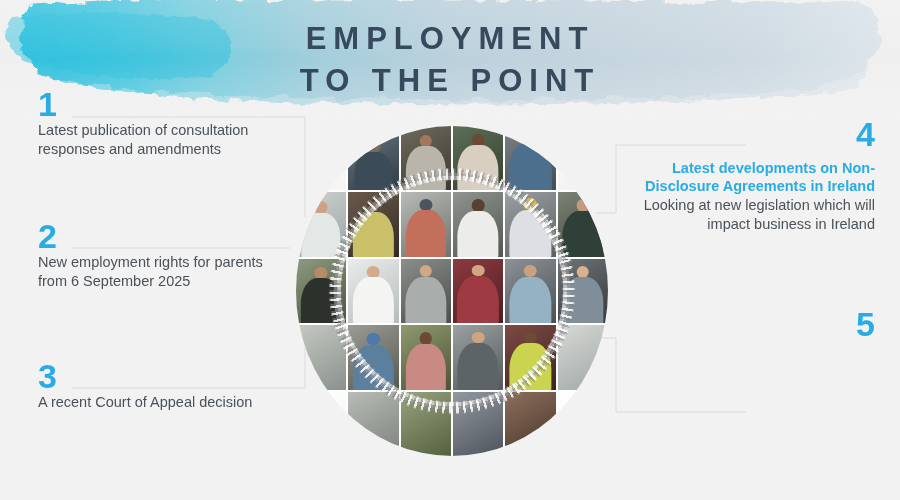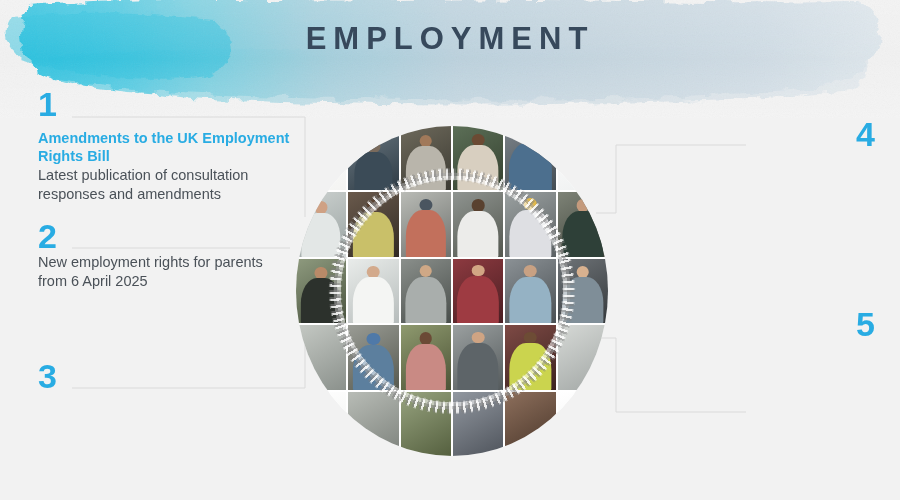--- a/index.html
+++ b/index.html
@@ -161,20 +161,21 @@
       <path d="M 12,18 C 80,8 150,14 215,20 C 240,40 236,64 210,76
                C 140,84 60,74 22,60 C 6,48 2,28 12,18 Z" fill="#28c1df"></path>
     </g>
     <rect x="0" y="0" width="900" height="118" fill="url(#wcg2)" opacity="0.5"></rect>
     <rect x="0" y="0" width="900" height="118" filter="url(#grain)" fill="#ffffff" opacity="0.5"></rect>
   </svg>
 </div>
 
 <div class="title-wrap">
   <div class="title-line">EMPLOYMENT</div>
+  <div class="title-line">TO THE POINT</div>
 </div>
 
 <div class="conn" style="left:60px; top:105px; width:260px; height:350px;">
   <svg width="260" height="350" viewBox="0 0 260 350">
     <g fill="none" stroke="#dadada" stroke-width="1">
       <path d="M 12,12 L 245,12 L 245,112"></path>
       <path d="M 12,143 L 230,143"></path>
       <path d="M 12,283 L 245,283 L 245,200"></path>
     </g>
   </svg>
@@ -286,32 +287,34 @@
     <div class="tile" style="background:linear-gradient(150deg,#9298a0,#4f545c)"></div>
     <div class="tile" style="background:linear-gradient(150deg,#8d6f5c,#473428)"></div>
     <div class="tile" style="background:linear-gradient(160deg,#fff,#eef0ef)"></div>
   </div>
   <span class="ring"></span>
   <span class="ring2"></span>
 </div>
 
 <div class="item left" style="left:38px; top:88px; width:280px;">
   <div class="num">1</div>
-  <div class="heading">Amendments to the UK Employment Rights Bill</div>
   <div class="desc">Latest publication of consultation responses and amendments</div>
 </div>
 
 <div class="item left" style="left:38px; top:220px; width:245px;">
   <div class="num">2</div>
-  <div class="desc">New employment rights for parents from 6 April 2025</div>
+  <div class="desc">New employment rights for parents from 6 September 2025</div>
 </div>
 
 <div class="item left" style="left:38px; top:360px; width:290px;">
   <div class="num">3</div>
+  <div class="desc">A recent Court of Appeal decision</div>
 </div>
 
 <div class="item right" style="right:25px; top:118px; width:268px;">
   <div class="num">4</div>
+  <div class="heading">Latest developments on Non-Disclosure Agreements in Ireland</div>
+  <div class="desc">Looking at new legislation which will impact business in Ireland</div>
 </div>
 
 <div class="item right" style="right:25px; top:308px; width:268px;">
   <div class="num">5</div>
 </div>
 
 </body></html>

